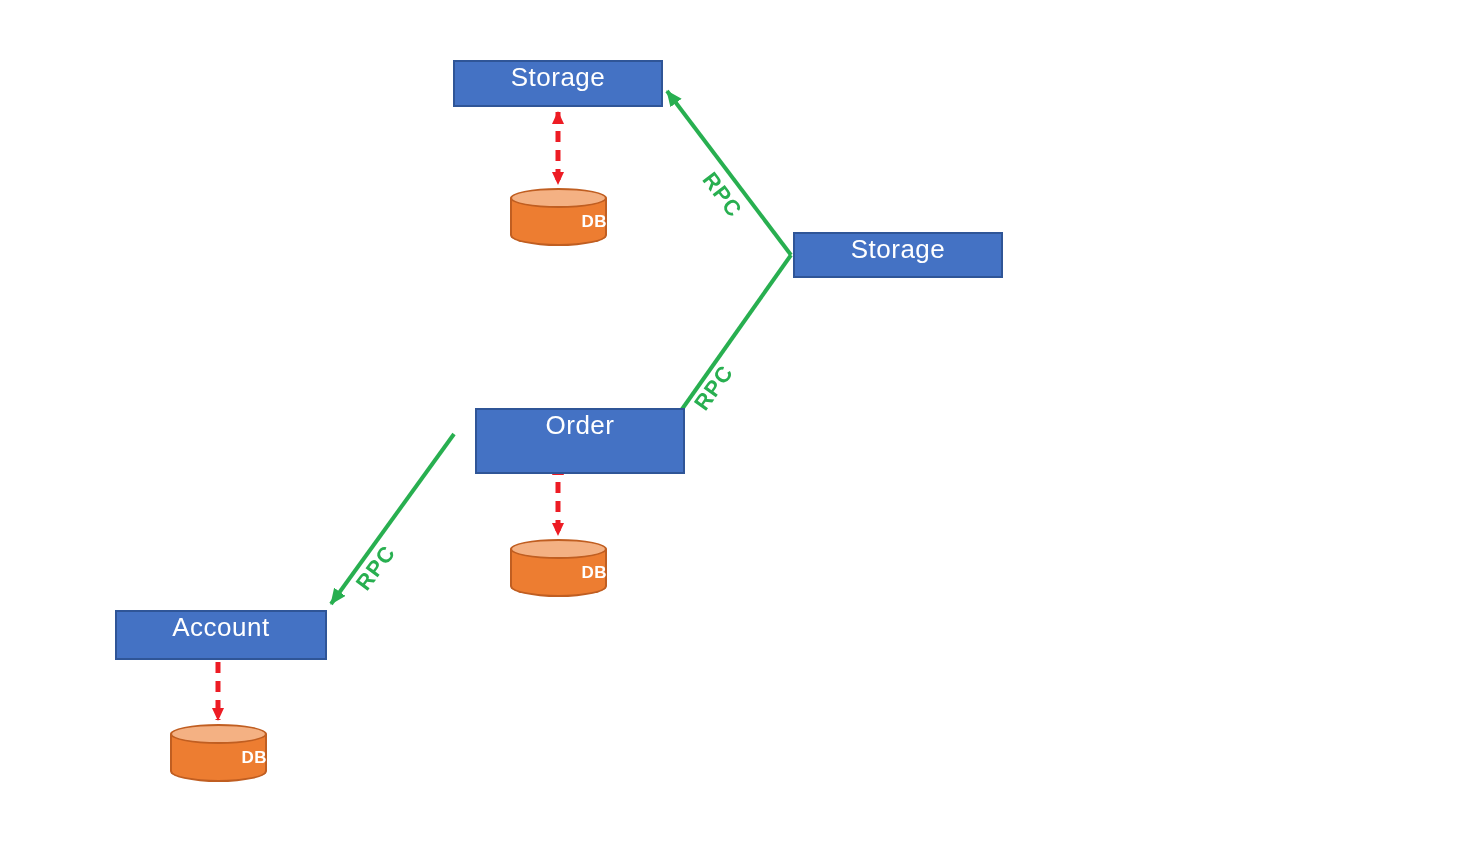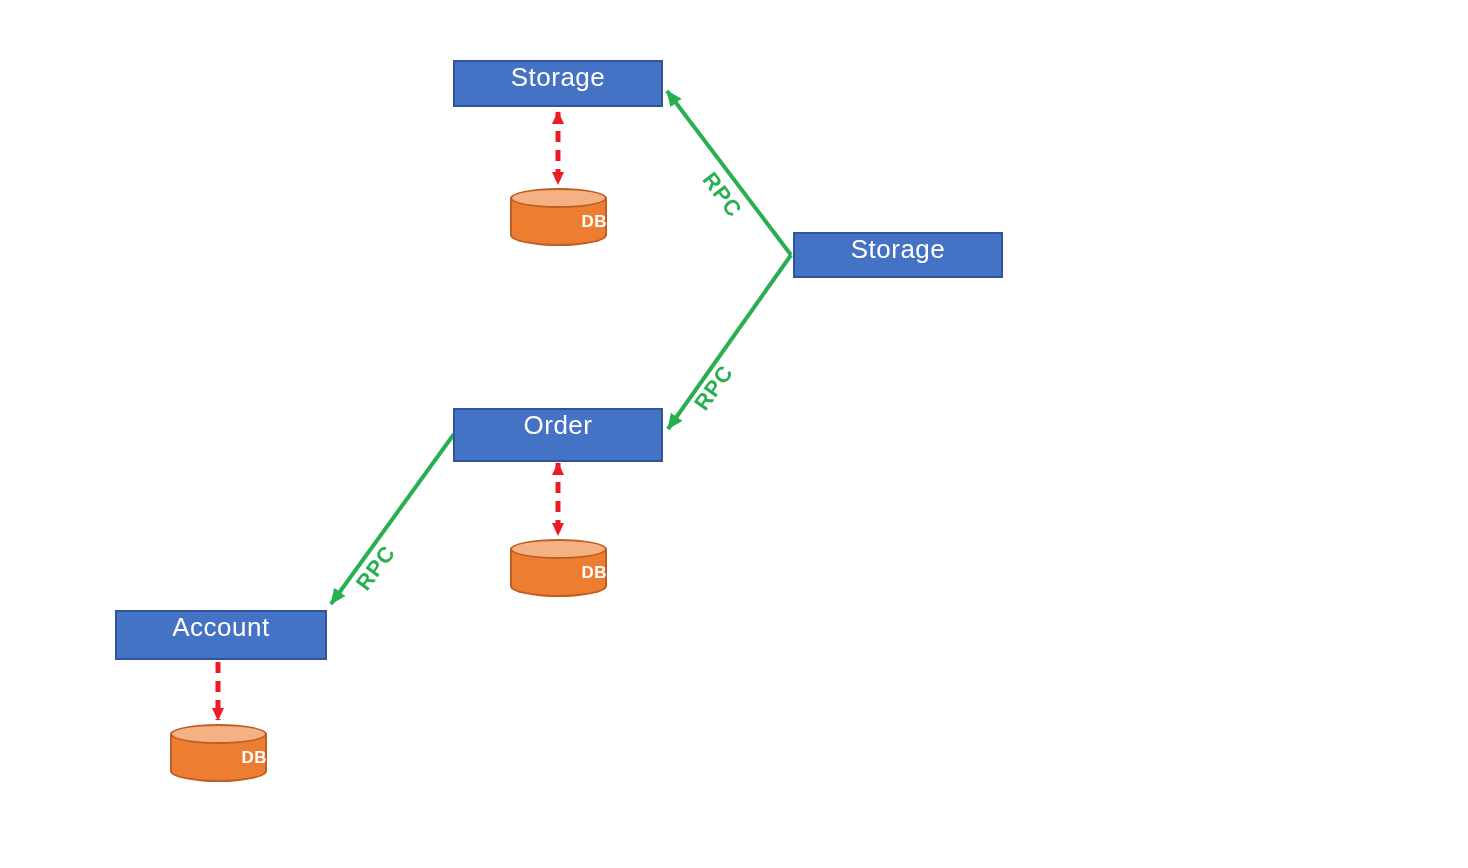--- a/index.html
+++ b/index.html
@@ -30,21 +30,21 @@
     display: flex;
     align-items: flex-start;
     justify-content: center;
     color: #ffffff;
     font-size: 26px;
     font-weight: 400;
     letter-spacing: 0.5px;
   }
   .node-storage  { left: 453px; top: 60px;  width: 210px; height: 47px; }
   .node-business { left: 793px; top: 232px; width: 210px; height: 46px; }
-  .node-order    { left: 453px; top: 408px; width: 210px; height: 54px; }
+  .node-order    { left: 475px; top: 408px; width: 210px; height: 66px; }
   .node-account  { left: 115px; top: 610px; width: 212px; height: 50px; }
 
   .cylinder {
     position: absolute;
     width: 97px;
     height: 58px;
   }
   .cyl-storage { left: 510px; top: 188px; }
   .cyl-order   { left: 510px; top: 539px; }
   .cyl-account { left: 170px; top: 724px; }

